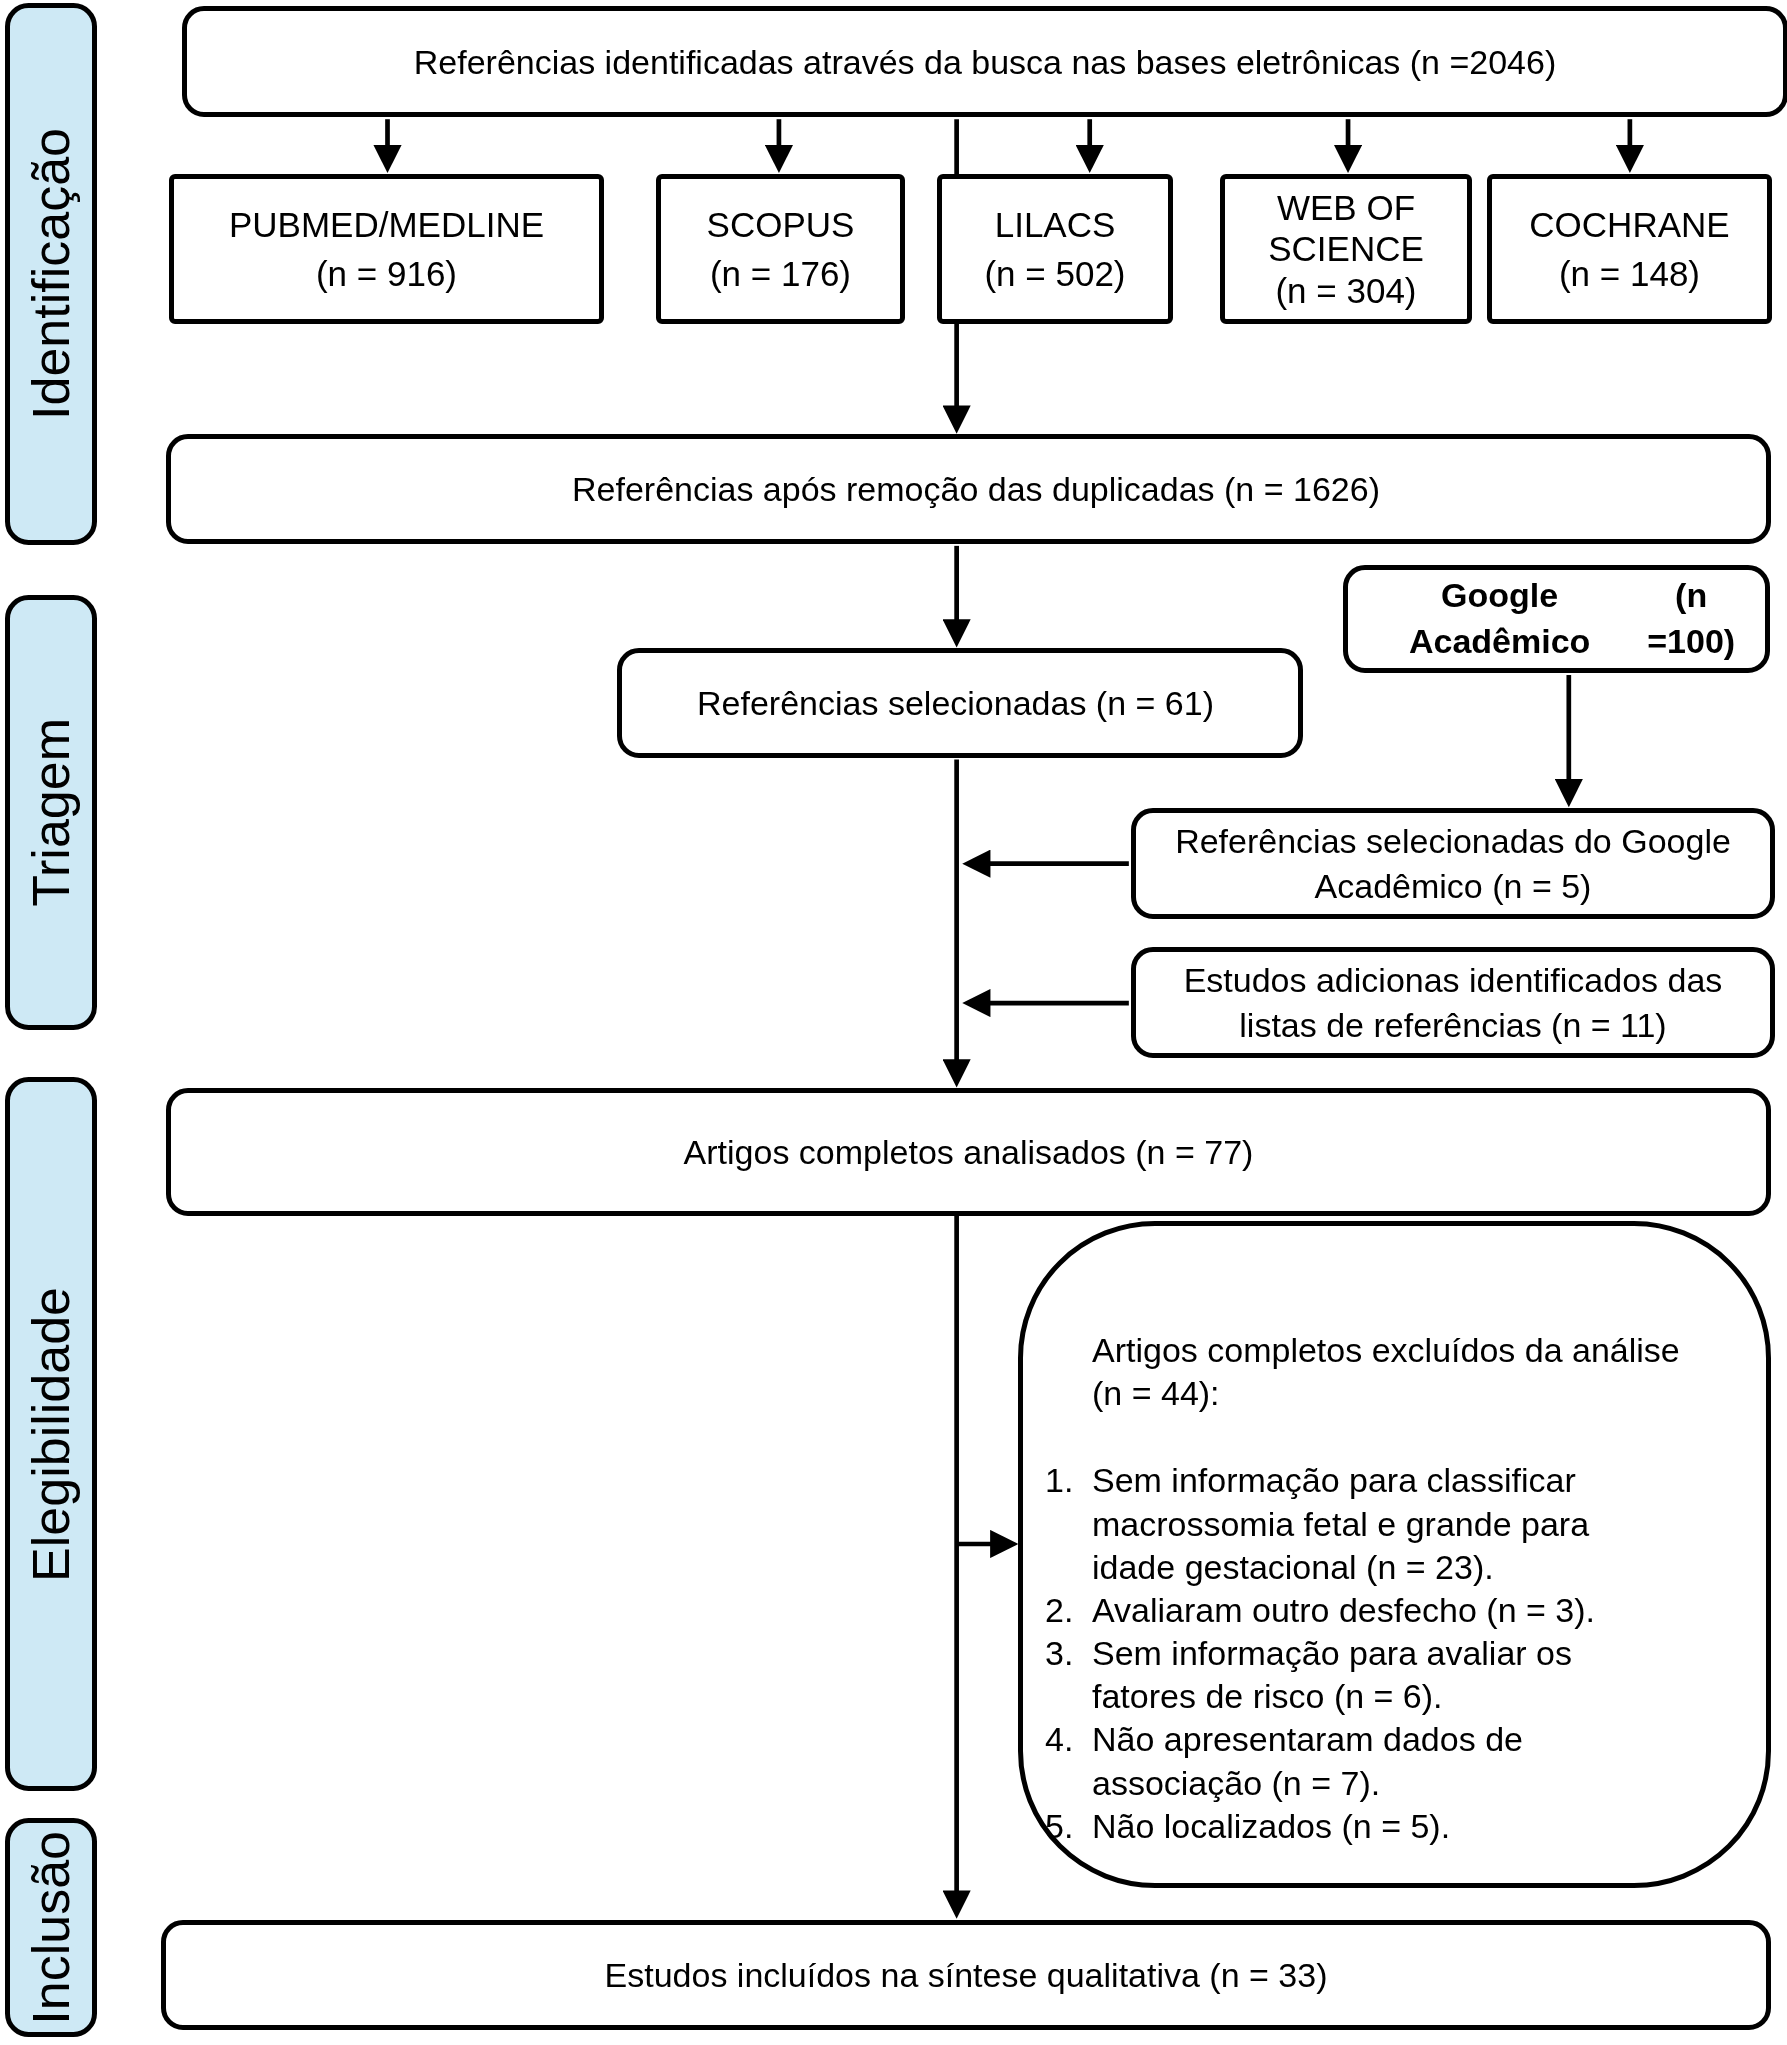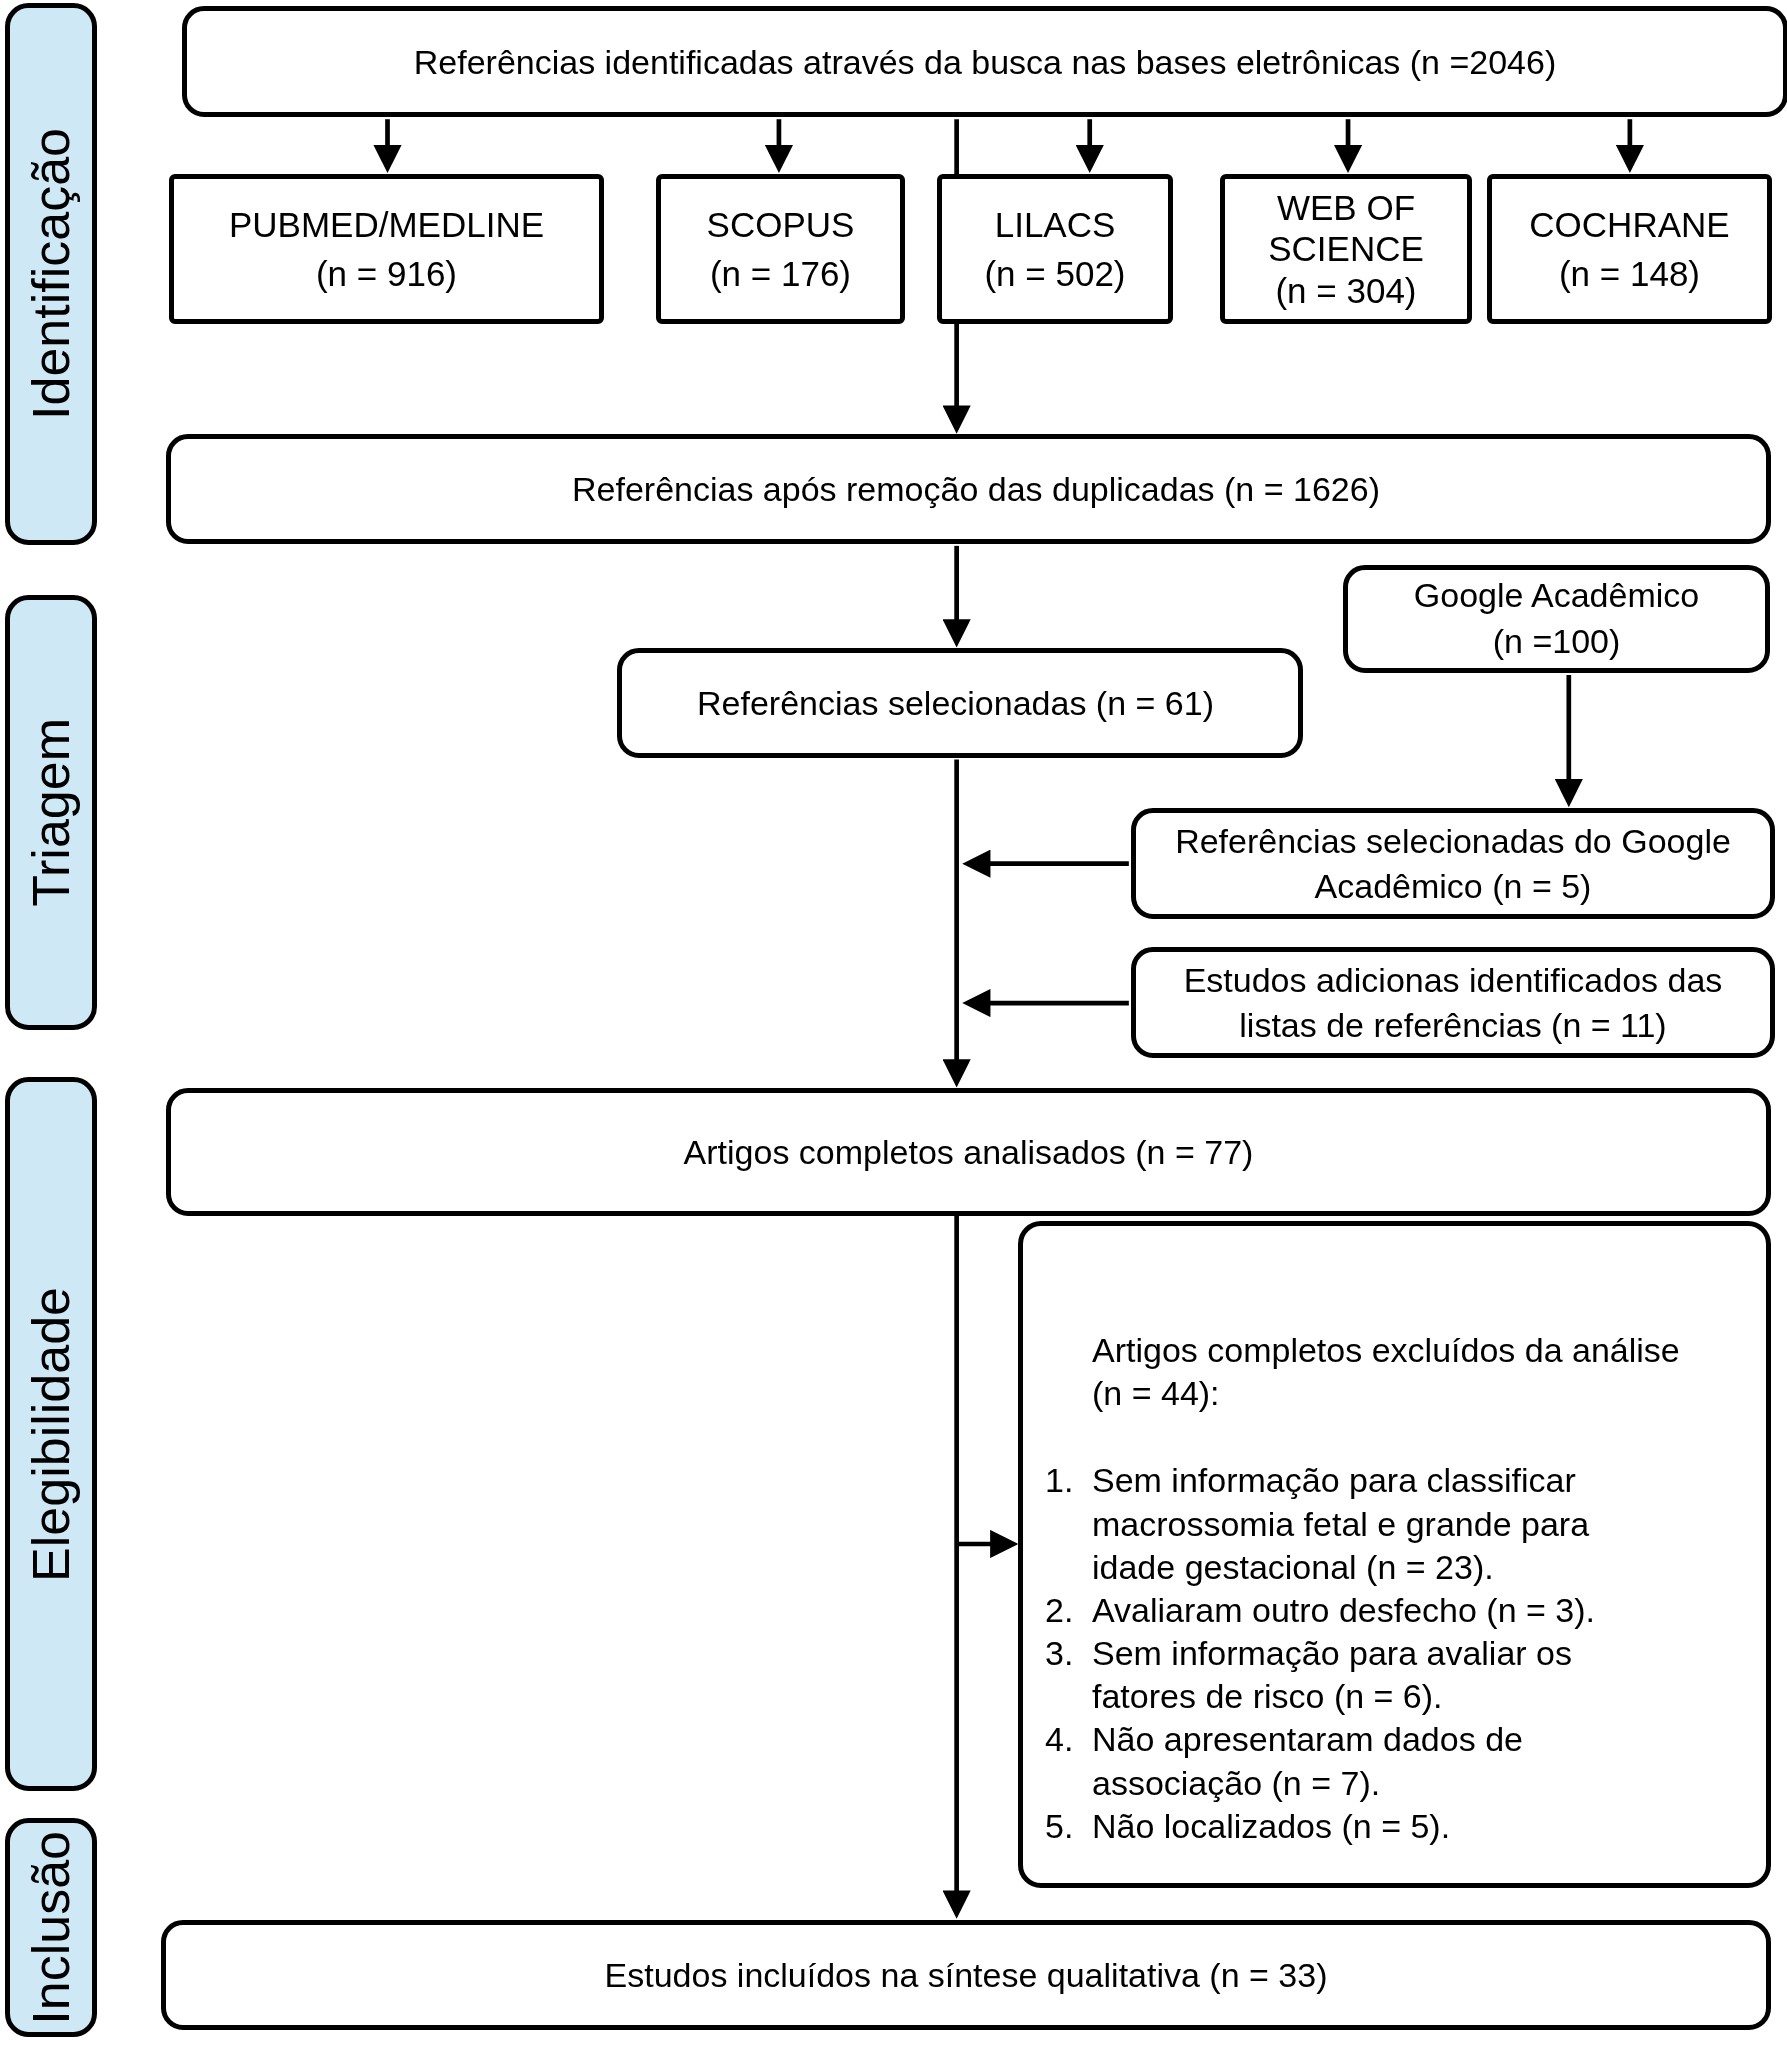--- a/index.html
+++ b/index.html
@@ -27,21 +27,21 @@
     line-height:1.3;
     padding:4.7px 17px;
   }
   .db{
     font-size:35px;
     border-radius:6px;
     flex-direction:column;
     line-height:1.4;
     padding:4.7px 9.4px;
   }
-  .col{flex-direction:column;}
+  .col{flex-direction:row;font-weight:bold;}
   .excluded{
     border-radius:137px;
     flex-direction:column;
     align-items:flex-start;
     justify-content:flex-start;
     text-align:left;
     padding:103px 28px 31px 22px;
     line-height:1.27;
   }
   .x-heading{margin-left:47px;max-width:626px;margin-bottom:44px;}
@@ -150,21 +150,21 @@
   </div>
 
   <div class="box" style="left:1131px;top:947px;width:644px;height:111px;">
     <span style="max-width:603px;">Estudos adicionas identificados das listas de referências (n = 11)</span>
   </div>
 
   <div class="box" style="left:166px;top:1088px;width:1605px;height:128px;justify-content:center;">
     <span>Artigos completos analisados (n = 77)</span>
   </div>
 
-  <div class="box excluded" style="left:1018px;top:1221px;width:753px;height:667px;border-radius:23px;">
+  <div class="box excluded" style="left:1018px;top:1221px;width:753px;height:667px;">
     <div class="x-heading">Artigos completos excluídos da análise (n = 44):</div>
     <div class="x-item">
       <span class="x-num">1.</span>
       <span class="x-text">Sem informação para classificar macrossomia fetal e grande para idade gestacional (n = 23).</span>
     </div>
     <div class="x-item">
       <span class="x-num">2.</span>
       <span class="x-text">Avaliaram outro desfecho (n = 3).</span>
     </div>
     <div class="x-item">

